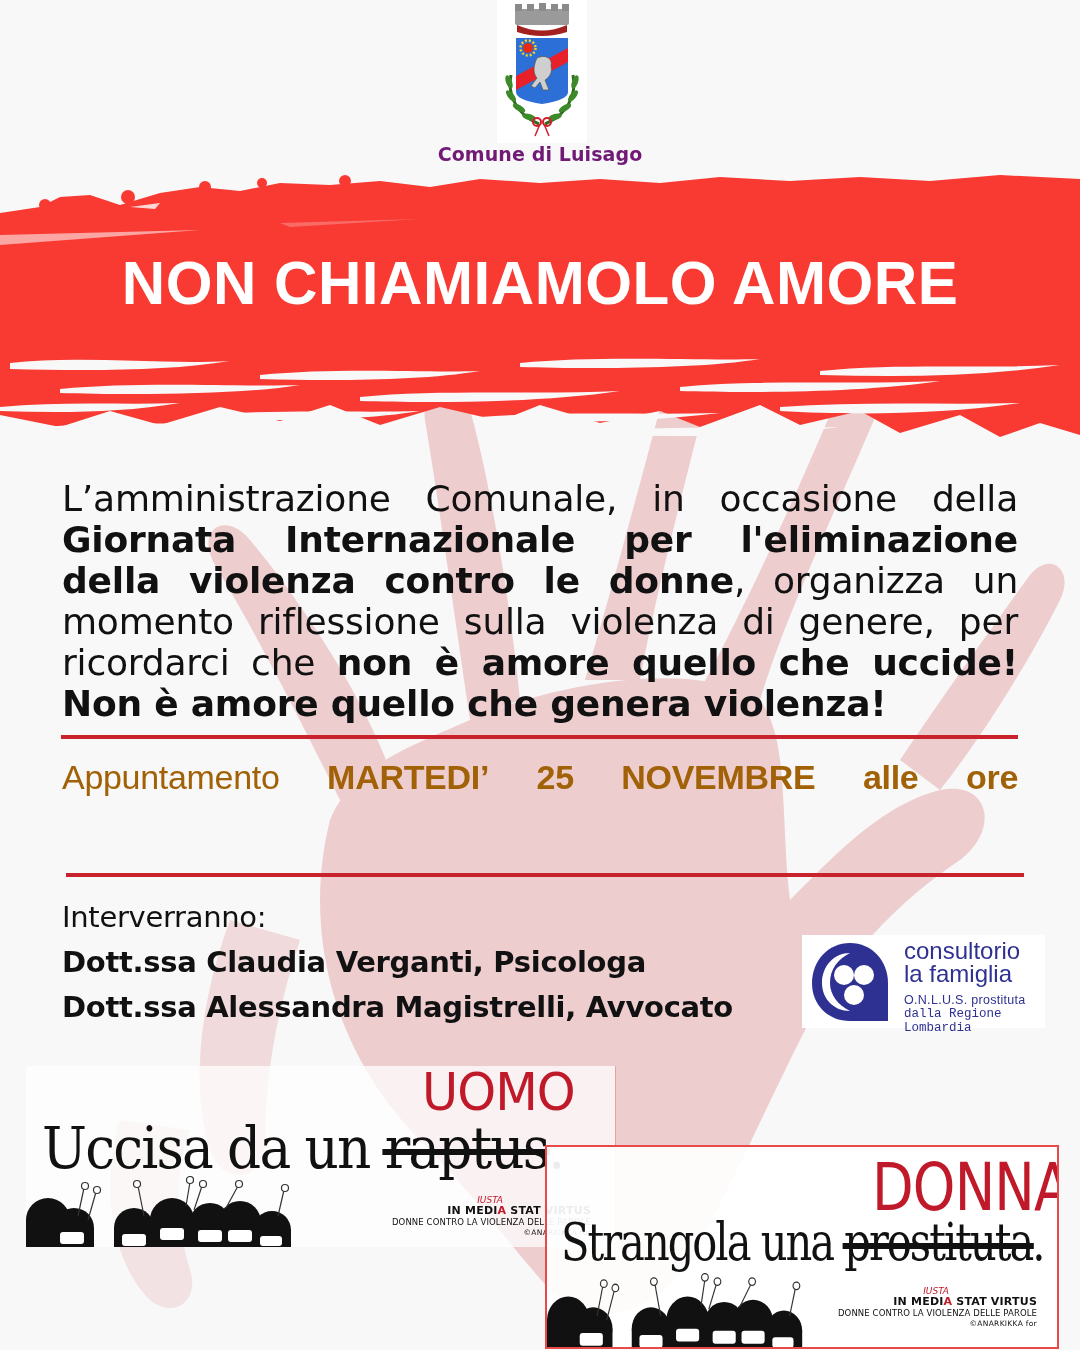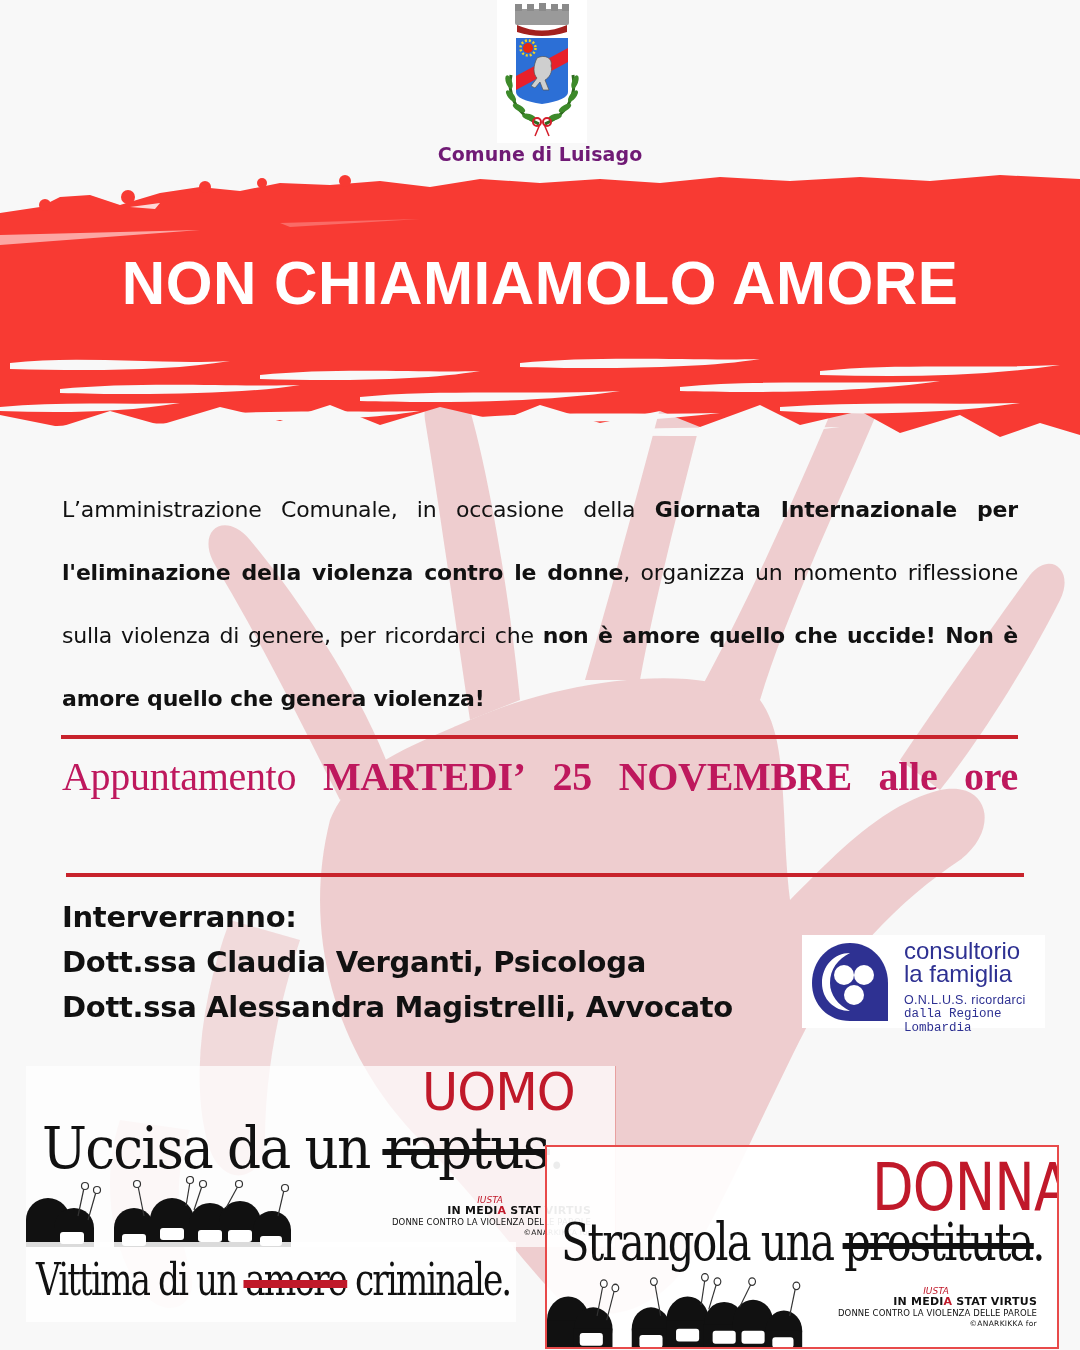--- a/index.html
+++ b/index.html
@@ -33,40 +33,40 @@
   .banner-title {
     position: absolute; left: 0; top: 247px; width: 1080px; text-align: center;
     font-family: "Liberation Sans", sans-serif; font-weight: bold; font-size: 62px;
     color: #ffffff; letter-spacing: 0.5px; z-index: 3;
     transform: scaleX(0.97);
   }
 
   
   .intro {
     position: absolute; left: 62px; top: 478px; width: 956px; z-index: 3;
-    font-family: "DejaVu Sans", sans-serif; font-size: 22px; line-height: 63px;
+    font-family: "DejaVu Sans", sans-serif; font-size: 36px; line-height: 41px;
     text-align: justify; color: #111; letter-spacing: -0.2px;
   }
   .intro b, .appt b, .speakers b { font-weight: bold; }
   .divider { position: absolute; height: 4px; background: #c8232c; z-index: 3; }
   .divider.d1 { left: 61px; top: 735px; width: 957px; }
   .divider.d2 { left: 66px; top: 873px; width: 958px; }
 
   .appt {
     position: absolute; left: 62px; top: 753px; width: 956px; z-index: 3;
-    font-family: Liberation Serif, serif; font-size: 40px; line-height: 48px;
-    text-align: justify; color: #be185d; letter-spacing: -0.3px;
+    font-family: Liberation Sans, sans-serif; font-size: 34px; line-height: 48px;
+    text-align: justify; color: #a16207; letter-spacing: -0.3px;
   }
   .appt .line1 { display: flex; justify-content: space-between; }
   .speakers {
     position: absolute; left: 62px; top: 895px; width: 740px; z-index: 3;
     font-family: "DejaVu Sans", sans-serif; font-size: 29px; line-height: 45px; color: #111;
     letter-spacing: -0.3px;
   }
-  .speakers .intro-label { font-weight: bold; }
+  .speakers .intro-label { font-weight: normal; }
 
   
   .consultorio {
     position: absolute; left: 802px; top: 935px; width: 243px; height: 93px;
     background: #ffffff; z-index: 3;
   }
   .consultorio svg.mark { position: absolute; left: 6px; top: 4px; width: 84px; height: 86px; }
   .cons-t1, .cons-t2 {
     position: absolute; left: 102px; font-family: "Liberation Sans", sans-serif;
     color: #2e3192; font-size: 24px; line-height: 24px;
@@ -244,21 +244,21 @@
   <div class="consultorio">
     <svg class="mark" viewBox="0 0 84 86">
       <path d="M42 4 C20 4 4 22 4 44 C4 66 20 82 42 82 L80 82 L80 44 C80 22 64 4 42 4 Z" fill="#2e3192"></path>
       <path d="M42 14 C26 14 14 27 14 44 C14 60 26 72 42 72 C30 66 22 56 22 44 C22 30 30 20 42 14 Z" fill="#ffffff"></path>
       <circle cx="36" cy="36" r="10" fill="#ffffff"></circle>
       <circle cx="56" cy="36" r="10" fill="#ffffff"></circle>
       <circle cx="46" cy="56" r="10" fill="#ffffff"></circle>
     </svg>
     <div class="cons-t1">consultorio</div>
     <div class="cons-t2">la famiglia</div>
-    <div class="cons-t3">O.N.L.U.S. ricordarci</div>
+    <div class="cons-t3">O.N.L.U.S. prostituta</div>
     <div class="cons-t4">dalla Regione Lombardia</div>
   </div>
 
   <div class="card c1">
     <div class="hand-word">UOMO</div>
     <div class="serif-line">
       <span>Uccisa da un </span><span class="strike">raptus</span><span>.</span>
     </div>
     <svg class="crowd" viewBox="0 0 270 71">
       <g fill="#111">
@@ -303,25 +303,20 @@
       </g>
     </svg>
     <div class="tagline">
       <span class="tag-iusta">IUSTA</span>
       <span class="tag-main"><span>IN MEDI</span><span class="red-a">A</span><span> STAT VIRTUS</span></span>
       <span class="tag-sub">DONNE CONTRO LA VIOLENZA DELLE PAROLE</span>
       <span class="tag-credit">©ANARKIKKA for</span>
     </div>
   </div>
 
-  <div class="card c3">
-    <div class="serif-line">
-      <span>Vittima di un </span><span class="strike red">amore</span><span> criminale.</span>
-    </div>
-  </div>
 
   <div class="card c2">
     <div class="hand-word">DONNA</div>
     <div class="serif-line">
       <span>Strangola una </span><span class="strike">prostituta</span><span>.</span>
     </div>
     <svg class="crowd" viewBox="0 0 270 71" preserveAspectRatio="none">
       <g fill="#111">
         <circle cx="22" cy="44" r="22"></circle>
           <rect x="0" y="44" width="44" height="27"></rect>

